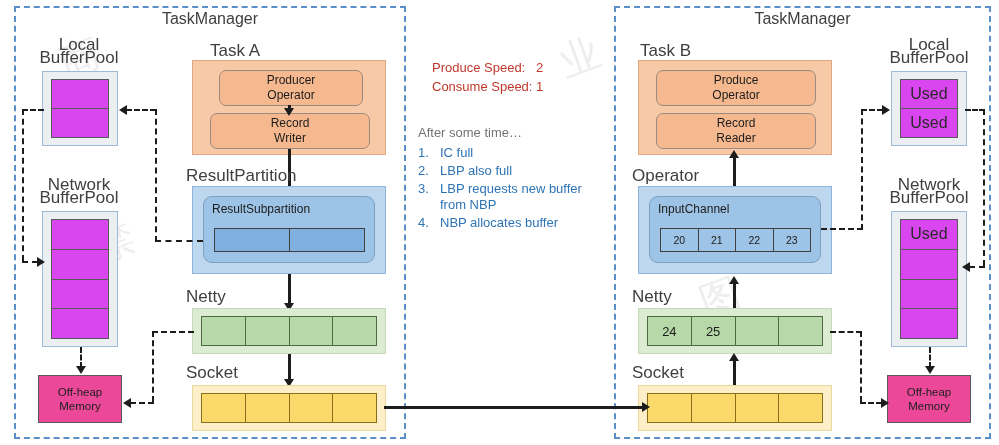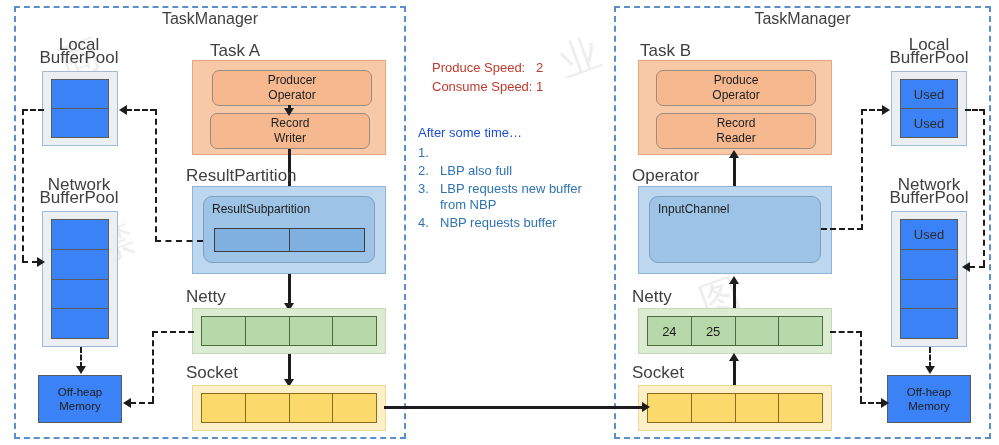--- a/index.html
+++ b/index.html
@@ -51,35 +51,35 @@
   .pool-inner {
     position: absolute;
     left: 8px; right: 8px; top: 7px; bottom: 7px;
     border: 1.5px solid #5a5a5a;
     box-sizing: border-box;
     display: flex;
     flex-direction: column;
   }
   .pool-cell {
     flex: 1 1 0;
-    background: #3b82f6;
+    background: #d946ef;
     border-bottom: 1.5px solid #5a5a5a;
     box-sizing: border-box;
     display: flex;
     align-items: center;
     justify-content: center;
-    font-size: 13px;
+    font-size: 16px;
     color: #2b2b2b;
   }
   .pool-cell:last-child { border-bottom: none; }
 
   
   .offheap {
     position: absolute;
-    background: #3b82f6;
+    background: #ec4899;
     border: 1.5px solid #5a5a5a;
     box-sizing: border-box;
     display: flex;
     flex-direction: column;
     align-items: center;
     justify-content: center;
     font-size: 11.5px;
     color: #202020;
     line-height: 14px;
   }
@@ -168,21 +168,21 @@
   .speed {
     position: absolute;
     font-size: 13px;
     color: #c0392b;
     white-space: nowrap;
   }
   .speed .k { display: inline-block; width: 104px; }
   .note-head {
     position: absolute;
     font-size: 13px;
-    color: #1d4ed8;
+    color: #737373;
     white-space: nowrap;
   }
   .note-list {
     position: absolute;
     font-size: 13px;
     color: #2e74b5;
     width: 190px;
   }
   .note-list .item { display: flex; margin-bottom: 2px; line-height: 16px; }
   .note-list .num { width: 22px; flex: 0 0 22px; }
@@ -246,21 +246,21 @@
     </div>
   </div>
 
   <div class="offheap" style="left:38px; top:375px; width:84px; height:48px;">
     <span>Off-heap</span>
     <span>Memory</span>
   </div>
 
   <div class="lbl" style="left:194px; top:44px;margin-left:16px;">Task A</div>
   <div class="task-box" style="left:192px; top:60px; width:194px; height:95px;">
-    <div class="op-box" style="left:19px; top:9px; width:160px; height:36px;">
+    <div class="op-box" style="left:26px; top:9px; width:144px; height:36px;">
       <span>Producer</span>
       <span>Operator</span>
     </div>
     <div class="op-box" style="left:17px; top:52px; width:160px; height:36px;">
       <span>Record</span>
       <span>Writer</span>
     </div>
   </div>
 
   <div class="sv" style="left:288px; top:105px; height:6px;"></div>
@@ -326,32 +326,33 @@
     <span class="k">Produce Speed:</span><span>2</span>
   </div>
   <div class="speed" style="left:432px; top:79px;">
     <span class="k">Consume Speed:</span><span>1</span>
   </div>
 
   <div class="note-head" style="left:418px; top:125px;">After some time…</div>
   <div class="note-list" style="left:418px; top:145px;">
     <div class="item">
       <span class="num">1.</span>
+      <span class="txt">IC full</span>
     </div>
     <div class="item">
       <span class="num">2.</span>
       <span class="txt">LBP also full</span>
     </div>
     <div class="item">
       <span class="num">3.</span>
       <span class="txt">LBP requests new buffer from NBP</span>
     </div>
     <div class="item">
       <span class="num">4.</span>
-      <span class="txt">NBP requests buffer</span>
+      <span class="txt">NBP allocates buffer</span>
     </div>
   </div>
 
   <div class="tm-box" style="left:614px; top:6px; width:377px; height:433px;"></div>
   <div class="tm-title" style="left:614px; top:10px; width:377px;">TaskManager</div>
 
   <div class="lbl" style="left:640px; top:44px;">Task B</div>
   <div class="task-box" style="left:638px; top:60px; width:194px; height:95px;">
     <div class="op-box" style="left:17px; top:9px; width:160px; height:36px;">
       <span>Produce</span>
@@ -363,20 +364,26 @@
     </div>
   </div>
 
   <div class="sv" style="left:733px; top:155px; height:50px;"></div>
   <div class="arrowhead ah-up" style="left:729px; top:150px;"></div>
 
   <div class="lbl" style="left:632px; top:169px;">Operator</div>
   <div class="blue-outer" style="left:638px; top:186px; width:194px; height:88px;"></div>
   <div class="blue-inner" style="left:649px; top:196px; width:172px; height:67px;"></div>
   <div class="blue-inner-title" style="left:658px; top:202px;">InputChannel</div>
+  <div class="cellrow" style="left:660px; top:228px; width:151px; height:24px;">
+    <div class="cell-bluelt">20</div>
+    <div class="cell-bluelt">21</div>
+    <div class="cell-bluelt">22</div>
+    <div class="cell-bluelt">23</div>
+  </div>
 
   <div class="sv" style="left:733px; top:281px; height:27px;"></div>
   <div class="arrowhead ah-up" style="left:729px; top:276px;"></div>
 
   <div class="lbl" style="left:632px; top:290px;">Netty</div>
   <div class="band band-green" style="left:638px; top:308px; width:194px; height:46px;">
     <div class="cellrow">
       <div class="cell-green">24</div>
       <div class="cell-green">25</div>
       <div class="cell-green"></div>

